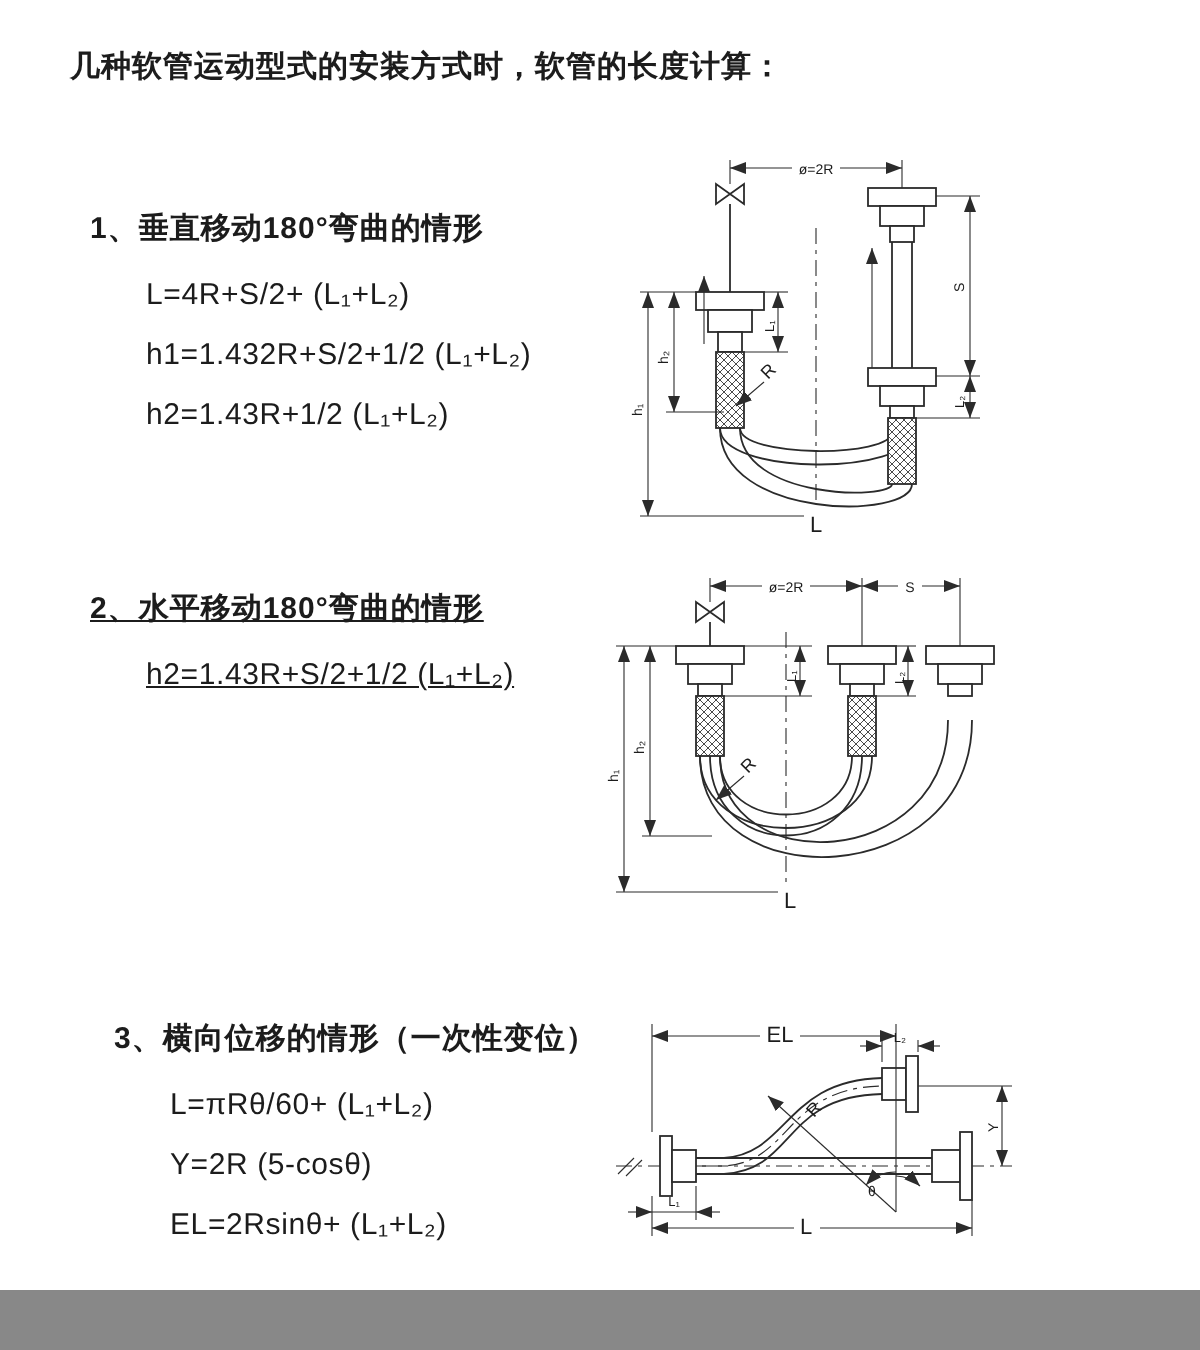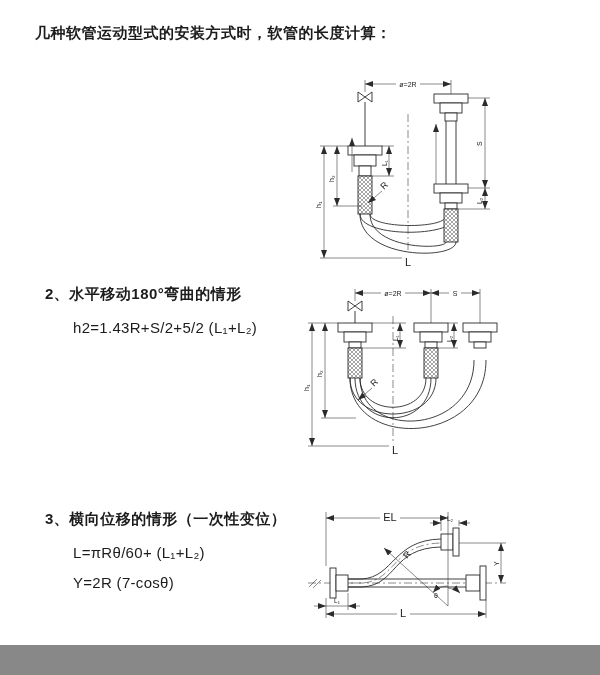--- a/index.html
+++ b/index.html
@@ -25,20 +25,28 @@
   .lbl-s{font-size:6.5px;}
   .lbl-b{font-size:11px;font-weight:400;}
 </style>
 </head>
 <body>
 
 <div class="page">
 
   <div class="title">几种软管运动型式的安装方式时，软管的长度计算：</div>
 
+  <div class="section" style="left:45px;top:105px;">
+    <p class="sec-heading">1、垂直移动180°弯曲的情形</p>
+    <div class="formulas">
+      <p class="formula">L=4R+S/2+ (L₁+L₂)</p>
+      <p class="formula">h1=1.432R+S/2+1/2 (L₁+L₂)</p>
+      <p class="formula">h2=1.43R+1/2 (L₁+L₂)</p>
+    </div>
+  </div>
 
   <svg class="diagram" style="left:308px;top:66px;" width="282" height="202" viewBox="0 0 282 202">
     <defs>
       <pattern id="b1" width="4" height="4" patternUnits="userSpaceOnUse">
         <rect width="4" height="4" fill="#fff"></rect>
         <path d="M0,0 L4,4 M4,0 L0,4" stroke="#4a4a4a" stroke-width="0.5"></path>
       </pattern>
       <marker id="ar1" markerWidth="9" markerHeight="7" refX="8" refY="3" orient="auto-start-reverse" markerUnits="userSpaceOnUse">
         <path d="M0,0 L8,3 L0,6 z" fill="#2b2b2b"></path>
       </marker>
@@ -114,24 +122,24 @@
 
     <g>
       <line class="dim" x1="74" y1="125" x2="60" y2="137" marker-end="url(#ar1)"></line>
       <text class="lbl-b" transform="translate(76,124) rotate(-45)" style="font-size:9px">R</text>
     </g>
 
     <rect x="94" y="190" width="13" height="11" fill="#fff"></rect>
     <text class="lbl-b" x="100" y="200" text-anchor="middle">L</text>
   </svg>
 
-  <div class="section" style="left:45px;top:285px;">
+  <div class="section" style="left:45px;top:295px;text-decoration:underline;">
     <p class="sec-heading">2、水平移动180°弯曲的情形</p>
     <div class="formulas">
-      <p class="formula">h2=1.43R+S/2+5/2 (L₁+L₂)</p>
+      <p class="formula">h2=1.43R+S/2+1/2 (L₁+L₂)</p>
     </div>
   </div>
 
   <svg class="diagram" style="left:298px;top:278px;" width="302" height="182" viewBox="0 0 302 182">
     <defs>
       <pattern id="b2" width="4" height="4" patternUnits="userSpaceOnUse">
         <rect width="4" height="4" fill="#fff"></rect>
         <path d="M0,0 L4,4 M4,0 L0,4" stroke="#4a4a4a" stroke-width="0.5"></path>
       </pattern>
       <marker id="ar2" markerWidth="9" markerHeight="7" refX="8" refY="3" orient="auto-start-reverse" markerUnits="userSpaceOnUse">
@@ -208,25 +216,26 @@
 
     <g>
       <line class="dim" x1="74" y1="110" x2="60" y2="122" marker-end="url(#ar2)"></line>
       <text class="lbl-b" transform="translate(76,109) rotate(-45)" style="font-size:9px">R</text>
     </g>
 
     <rect x="91" y="166" width="13" height="12" fill="#fff"></rect>
     <text class="lbl-b" x="97" y="176" text-anchor="middle">L</text>
   </svg>
 
-  <div class="section" style="left:45px;top:510px;">
+  <div class="section" style="left:57px;top:510px;">
     <p class="sec-heading">3、横向位移的情形（一次性变位）</p>
     <div class="formulas">
       <p class="formula">L=πRθ/60+ (L₁+L₂)</p>
-      <p class="formula">Y=2R (7-cosθ)</p>
+      <p class="formula">Y=2R (5-cosθ)</p>
+      <p class="formula">EL=2Rsinθ+ (L₁+L₂)</p>
     </div>
   </div>
 
   <svg class="diagram" style="left:296px;top:496px;" width="302" height="178" viewBox="0 0 302 178">
     <defs>
       <marker id="ar3" markerWidth="9" markerHeight="7" refX="8" refY="3" orient="auto-start-reverse" markerUnits="userSpaceOnUse">
         <path d="M0,0 L8,3 L0,6 z" fill="#2b2b2b"></path>
       </marker>
     </defs>
 

